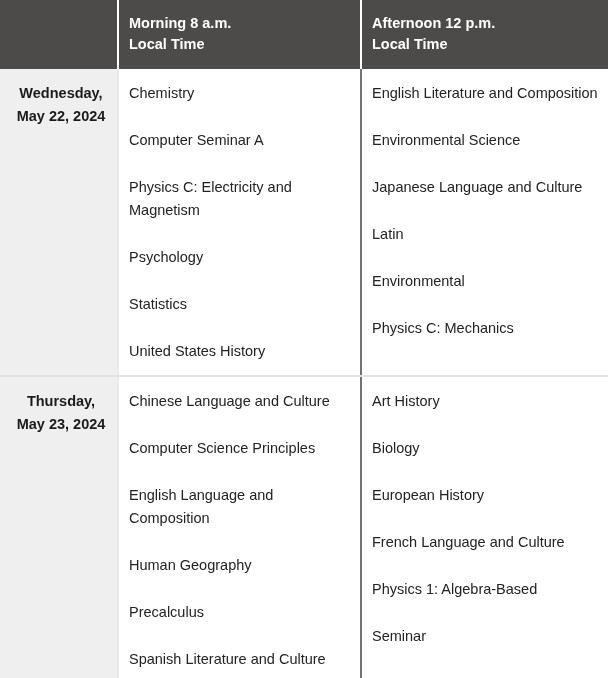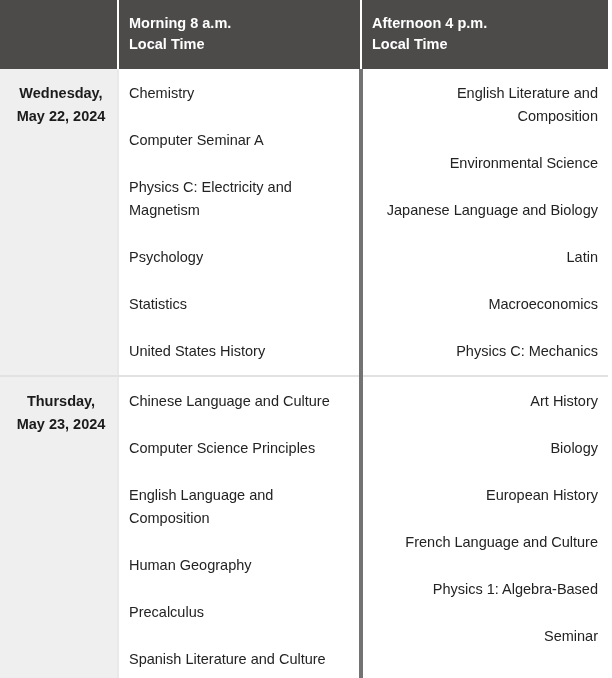--- a/index.html
+++ b/index.html
@@ -48,24 +48,24 @@
 
   th .head-line { display: block; white-space: nowrap; }
 
   
   td {
     vertical-align: top;
     font-size: 14.5px;
     line-height: 23px;
     color: #232323;
     border-bottom: 2px solid #e2e2e2;
-    border-right: 4px solid #737373;
+    border-right: 2px solid #737373;
     padding: 0;
   }
-  td.cell-last { border-right: none; text-align: right; }
+  td.cell-last { border-right: none; }
 
   td.cell-date {
     background: #efefef;
     color: #1b1b1b;
     font-weight: bold;
     padding: 13px 8px 10px 13px;
     line-height: 23px;
     border-right: 2px solid #e9e9e9;
     text-align: center;
   }
@@ -95,21 +95,21 @@
   </colgroup>
 
   <thead>
     <tr>
       <th class="head-blank"></th>
       <th>
         <span class="head-line">Morning 8 a.m.</span>
         <span class="head-line">Local Time</span>
       </th>
       <th class="head-last">
-        <span class="head-line">Afternoon 4 p.m.</span>
+        <span class="head-line">Afternoon 12 p.m.</span>
         <span class="head-line">Local Time</span>
       </th>
     </tr>
   </thead>
 
   <tbody>
     <tr>
       <td class="cell-date">
         <span class="date-line">Wednesday,</span>
         <span class="date-line">May 22, 2024</span>
@@ -118,23 +118,23 @@
         <p class="subject">Chemistry</p>
         <p class="subject">Computer Seminar A</p>
         <p class="subject">Physics C: Electricity and Magnetism</p>
         <p class="subject">Psychology</p>
         <p class="subject">Statistics</p>
         <p class="subject">United States History</p>
       </td>
       <td class="cell-subjects cell-last">
         <p class="subject">English Literature and Composition</p>
         <p class="subject">Environmental Science</p>
-        <p class="subject">Japanese Language and Biology</p>
+        <p class="subject">Japanese Language and Culture</p>
         <p class="subject">Latin</p>
-        <p class="subject">Macroeconomics</p>
+        <p class="subject">Environmental</p>
         <p class="subject">Physics C: Mechanics</p>
       </td>
     </tr>
 
     <tr>
       <td class="cell-date">
         <span class="date-line">Thursday,</span>
         <span class="date-line">May 23, 2024</span>
       </td>
       <td class="cell-subjects col-am">

